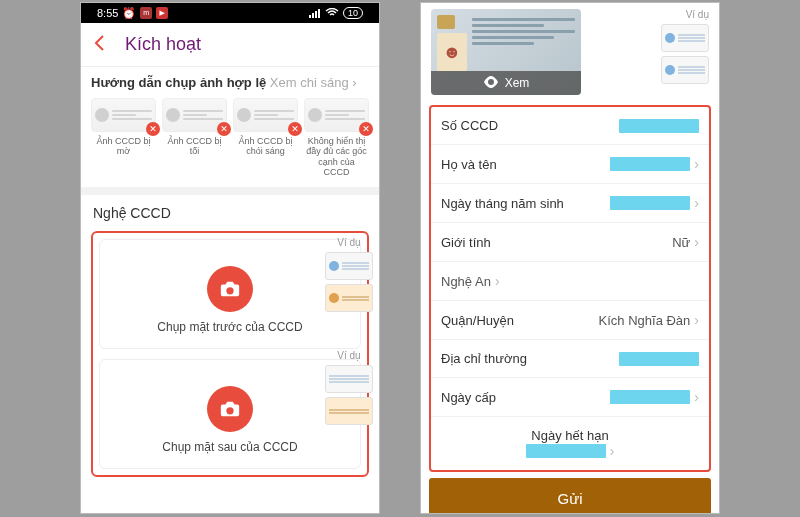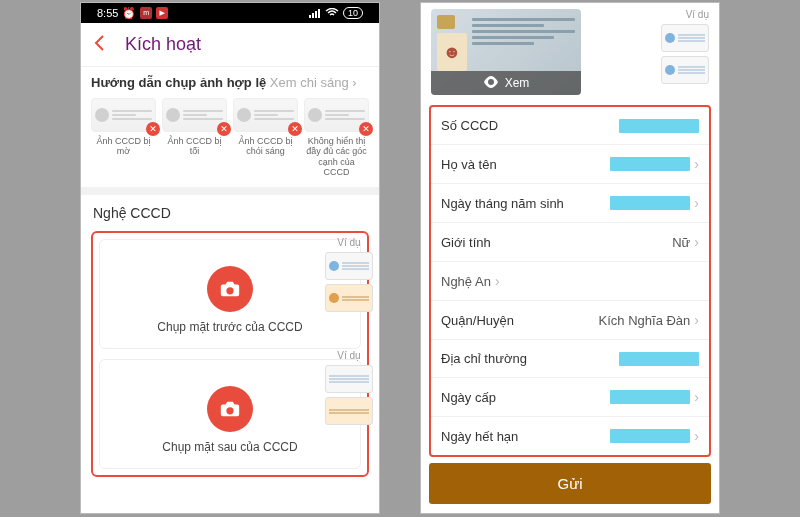--- a/index.html
+++ b/index.html
@@ -109,21 +109,21 @@
     display:flex;align-items:center;justify-content:center;gap:6px;
   }
   .p2-ex{flex:1;display:flex;flex-direction:column;align-items:flex-end;gap:4px;}
   .p2-ex .example-label{align-self:flex-end;}
   
   .form{border:2px solid #e84c3d;border-radius:4px;margin:6px 8px;}
   .form-row{
     display:flex;justify-content:space-between;align-items:center;
     padding:11px 10px;border-bottom:1px solid #f0f0f0;font-size:13px;
   }
-  .form-row:last-child{border-bottom:none;}
+  .form-row:last-child{border-bottom:none;flex-direction:column;}
   .form-row .lbl{color:#333;flex:1;}
   .form-row .val{color:#555;display:flex;align-items:center;gap:4px;}
   .form-row .redact{width:80px;height:14px;background:#6dd5ed;border-radius:1px;}
   .form-row .chev{color:#bbb;font-size:14px;}
   .submit-btn{
     margin:6px 8px;background:#a16207;color:#fff;text-align:center;
     padding:12px;font-size:15px;border-radius:3px;
   }
 </style>
 </head>

